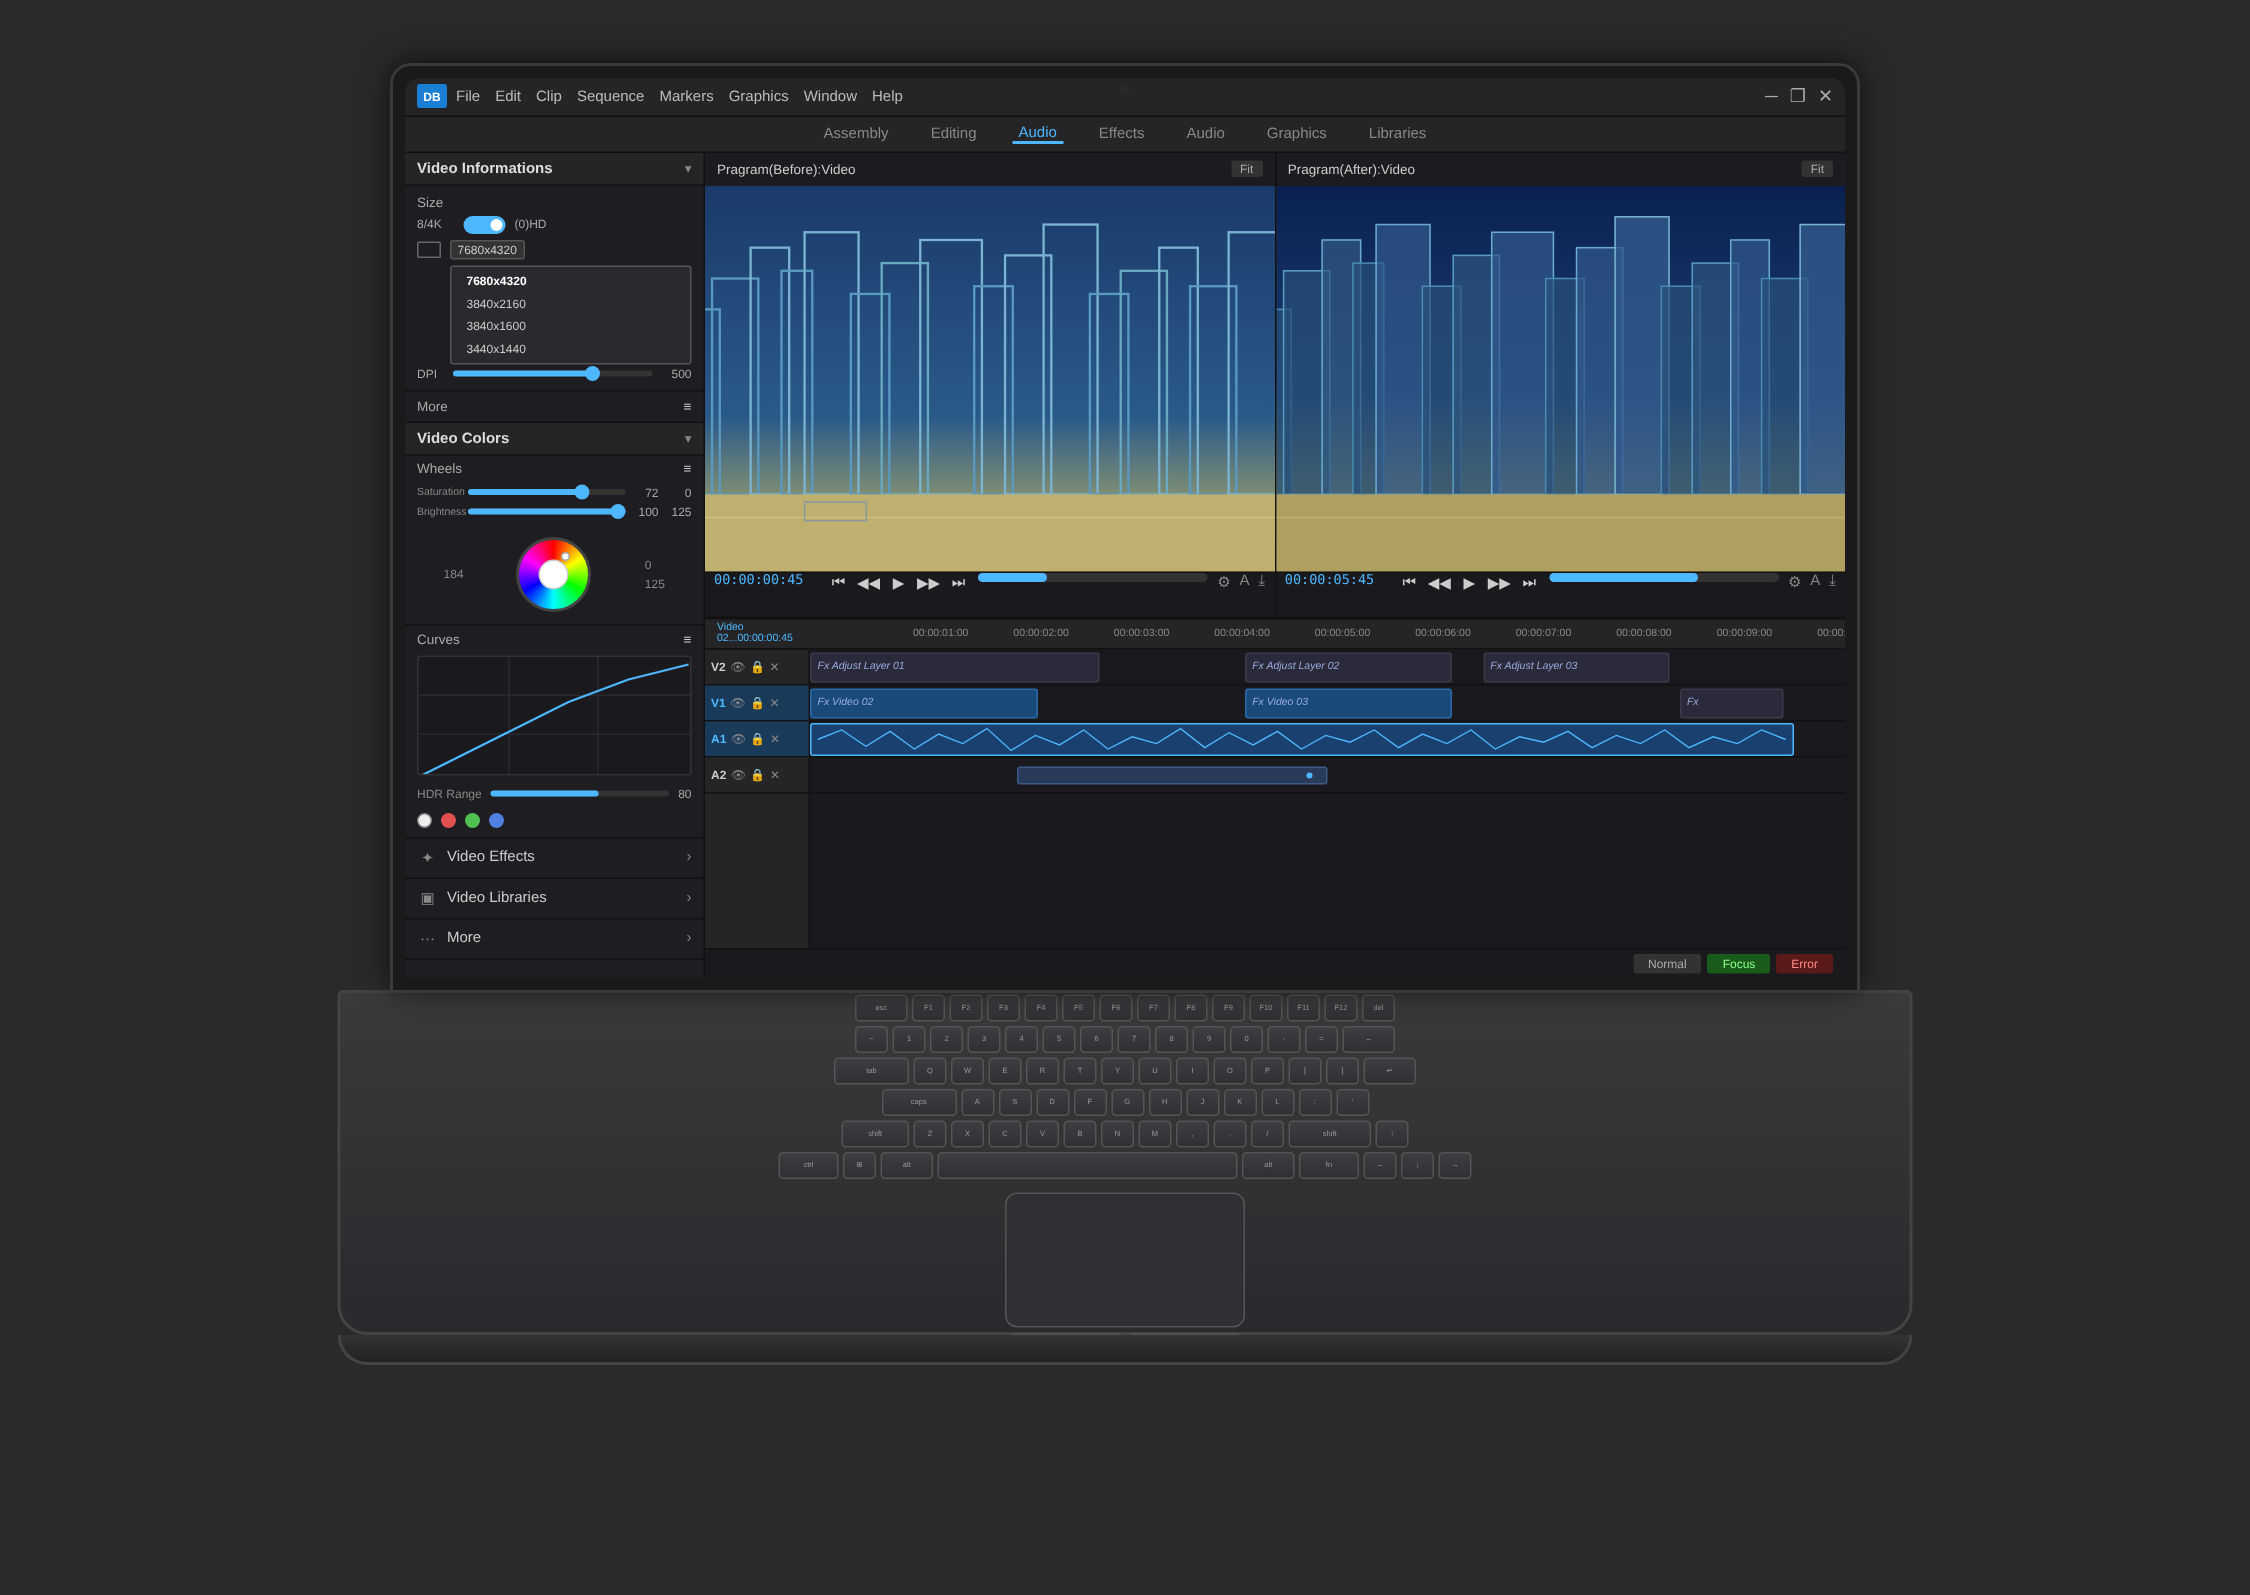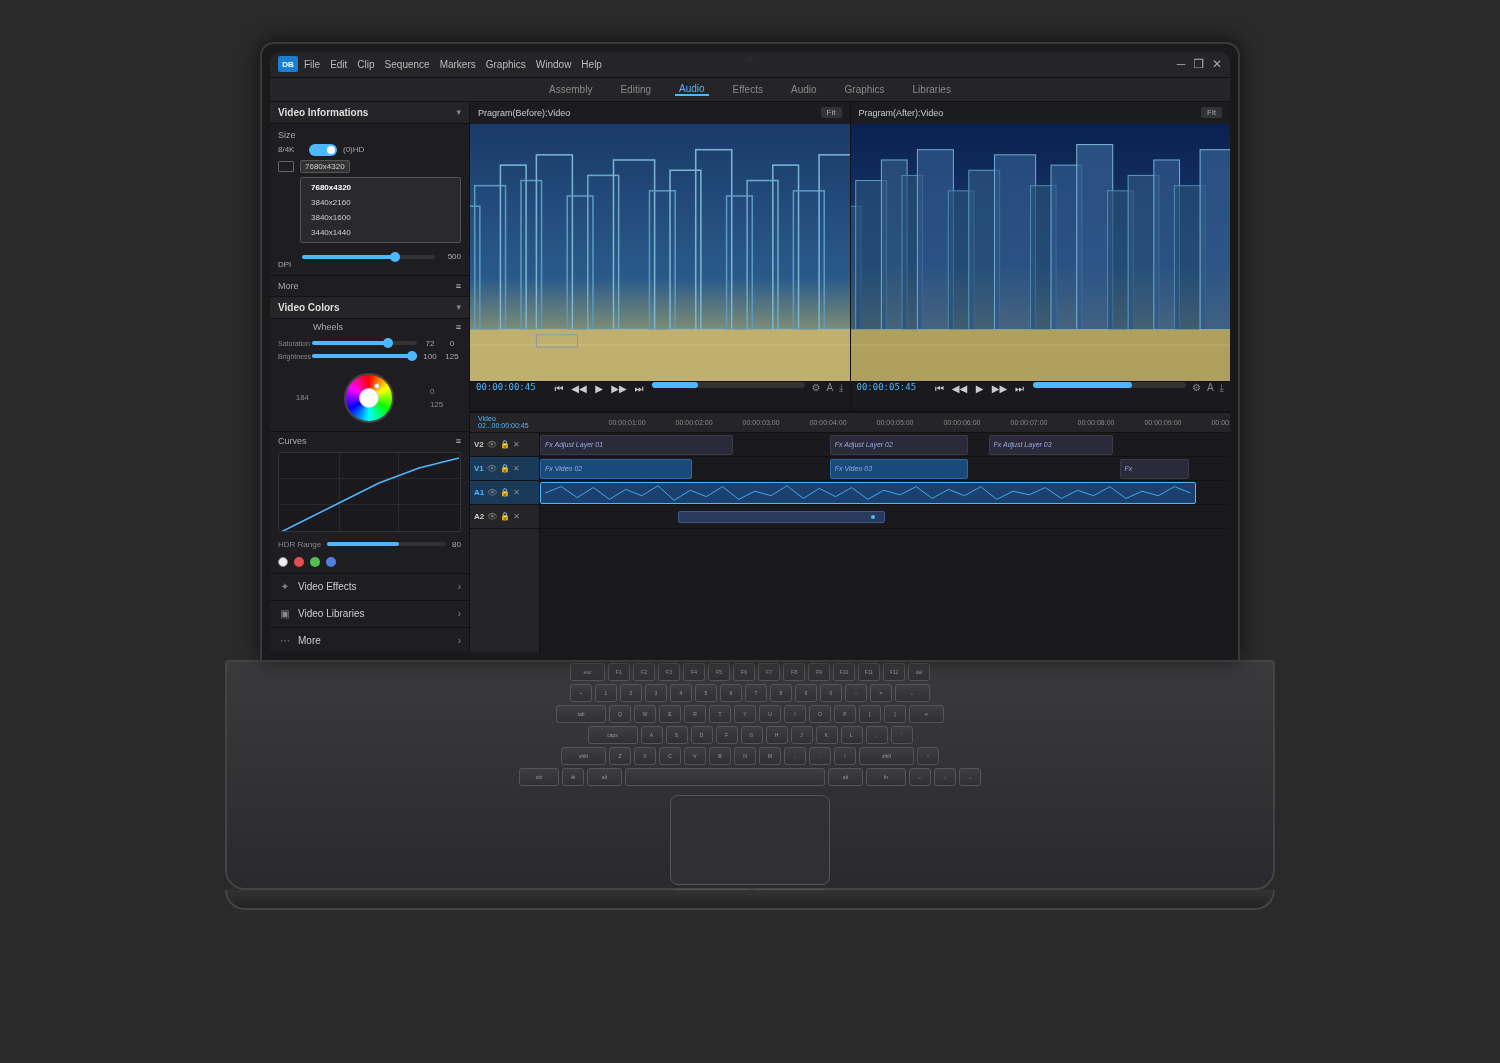--- a/index.html
+++ b/index.html
@@ -257,21 +257,20 @@
 
     .dpi-row {
       display: flex;
       align-items: center;
       gap: 6px;
     }
     .dpi-label {
       font-size: 8px;
       color: #aaa;
       width: 18px;
-      margin-top: 15px;
     }
     .slider-track {
       flex: 1;
       height: 4px;
       background: #333;
       border-radius: 2px;
       position: relative;
     }
     .slider-fill {
       height: 100%;
@@ -311,42 +310,41 @@
     }
     .wheels-row {
       display: flex;
       align-items: center;
       justify-content: space-between;
       padding: 3px 8px;
     }
     .wheels-label {
       font-size: 9px;
       color: #aaa;
-      margin-left: 35px;
     }
 
     .sliders-area {
       padding: 4px 8px;
     }
     .slider-row-labeled {
       display: flex;
       align-items: center;
       gap: 4px;
       margin-bottom: 4px;
     }
     .slider-row-label {
       font-size: 7px;
       color: #888;
       width: 30px;
     }
     .slider-value {
       font-size: 8px;
       color: #aaa;
       width: 18px;
-      text-align: center;
+      text-align: right;
     }
 
     .color-wheels-row {
       display: flex;
       align-items: center;
       justify-content: space-around;
       padding: 4px 8px 8px;
     }
     .color-wheel {
       width: 50px;
@@ -1190,20 +1188,25 @@
                     </div>
                   </div>
 
                   <div class="timeline-track-row">
                     <div class="track-clip" style="left:20%;width:30%;background:#2a3a5a;border:1px solid #3a5a8a;height:12px;top:6px;"></div>
                     <div style="position:absolute;left:48%;top:10px;width:4px;height:4px;border-radius:50%;background:#4db8ff;"></div>
                   </div>
                 </div>
               </div>
 
+              <div class="status-bar">
+                <div class="status-btn status-normal">Normal</div>
+                <div class="status-btn status-focus">Focus</div>
+                <div class="status-btn status-error">Error</div>
+              </div>
             </div>
           </div>
         </div>
       </div>
     </div>
   </div>
 
   <div class="keyboard-deck">
     <div class="dell-logo">DELL</div>
     <div class="keyboard-row">

